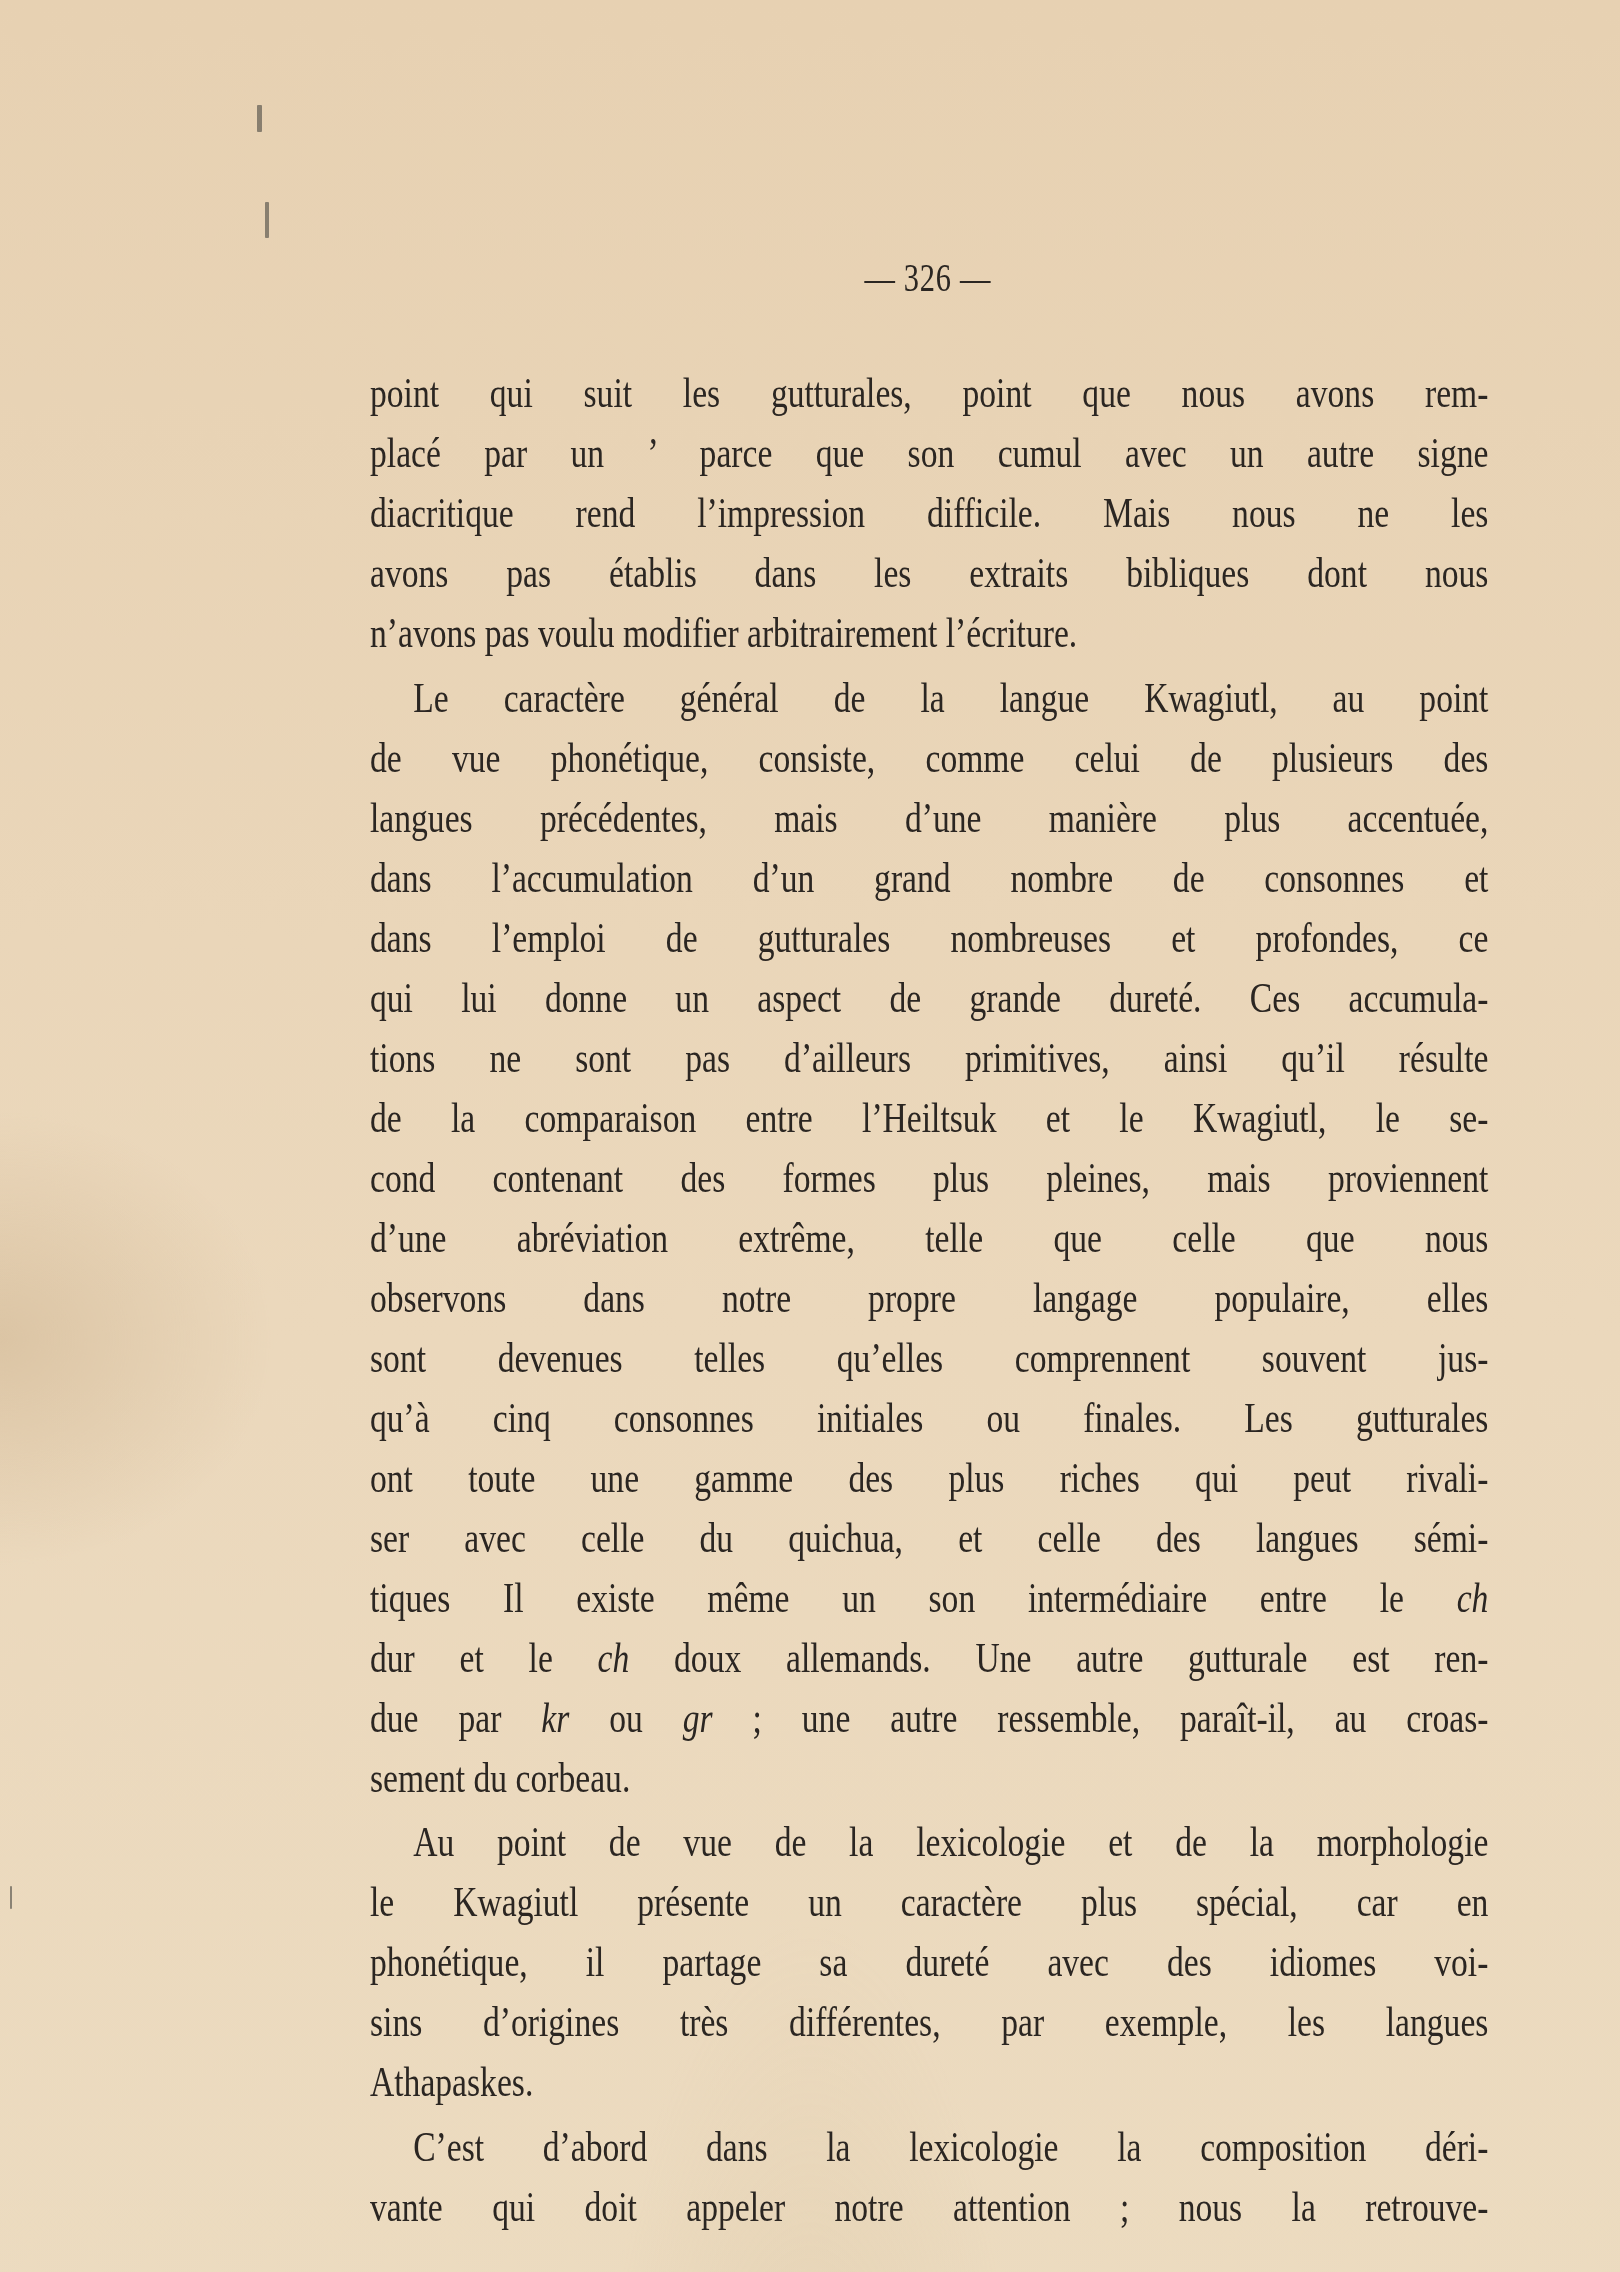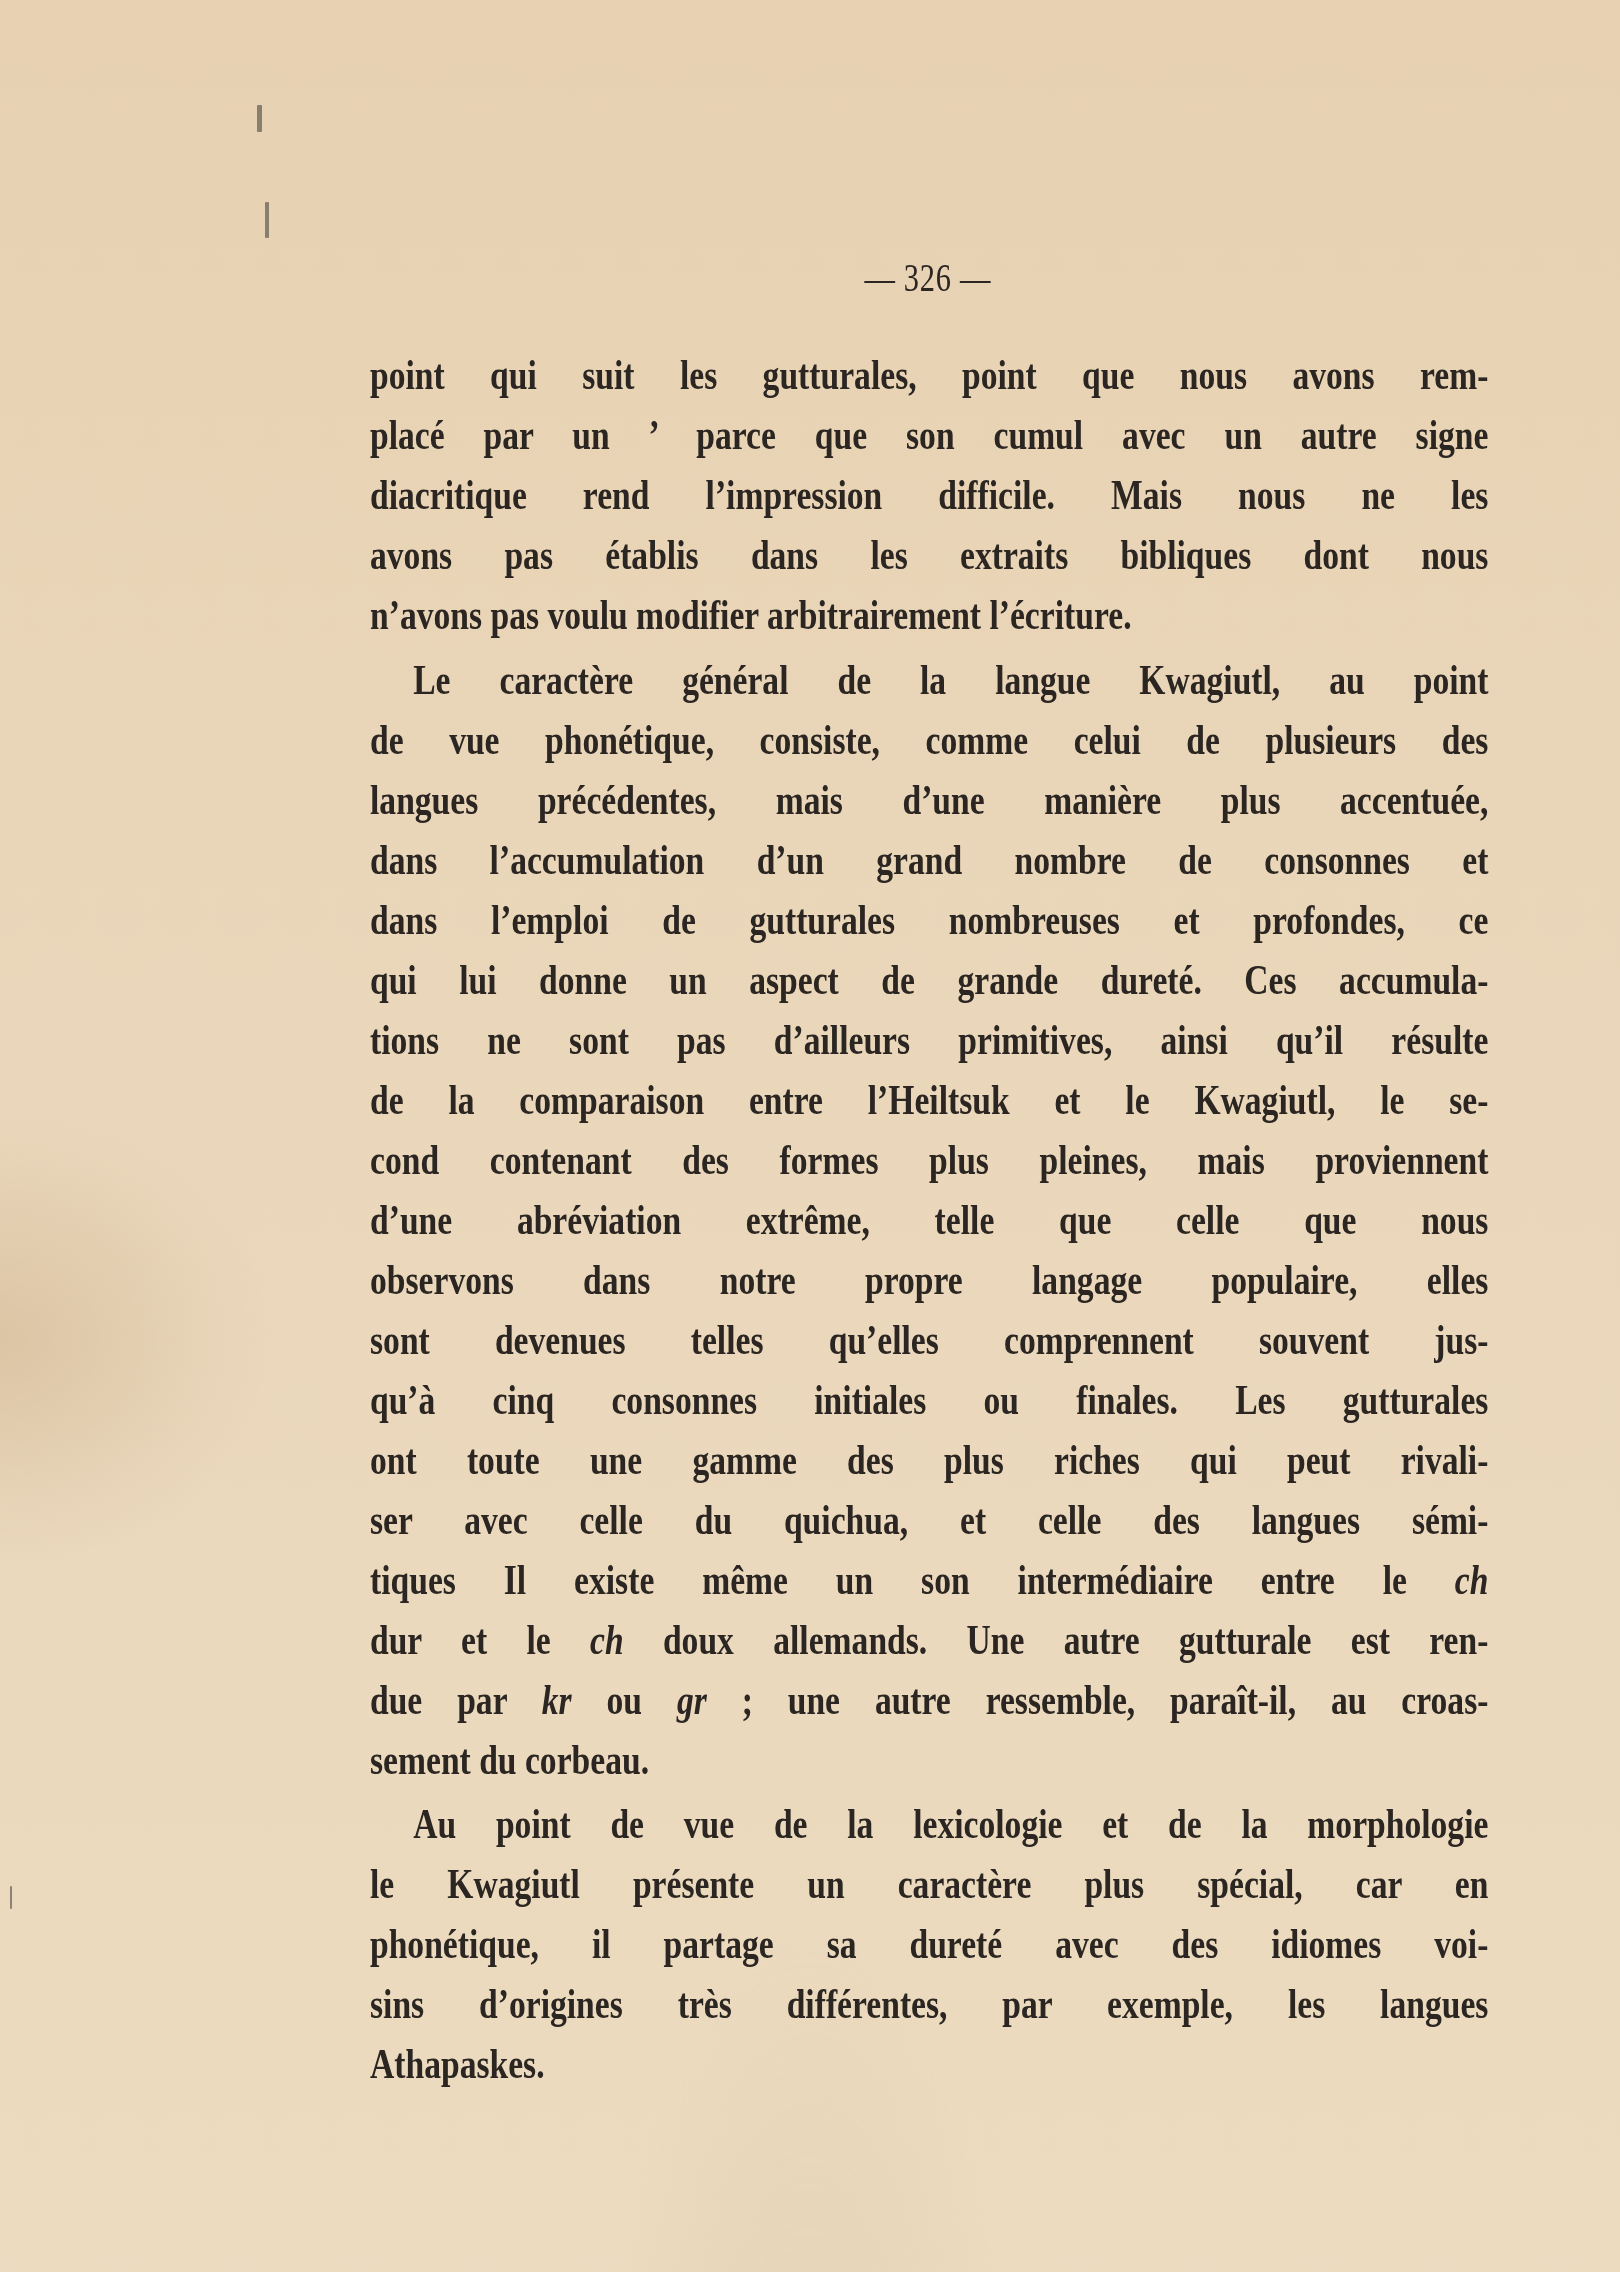--- a/index.html
+++ b/index.html
@@ -13,21 +13,21 @@
     font-family: "Liberation Serif", "DejaVu Serif", serif;
     color:#2b2622;
   }
   .page-number {
     position:absolute; top:255px; left:0; width:100%;
     text-align:center; font-size:39px; letter-spacing:0.9px;
     padding-left:227px; box-sizing:border-box;
     transform: scaleX(0.78); transform-origin: 941px 0;
   }
   .text-block {
-    position:absolute; left:370px; top:345px; width:1118px;font-weight:bold;
+    position:absolute; left:370px; top:363px; width:1118px;
   }
   .line {
     display:block; height:60px; line-height:60px;
     font-size:42px; white-space:nowrap;
     text-align:justify; text-align-last:justify;
     transform: scaleX(0.80); transform-origin: 0 0;
     width:1398px;
   }
   .line.last { text-align-last:left; }
   .line.indent { padding-left:54px; box-sizing:border-box; }
@@ -82,14 +82,18 @@
 
   <div>
     <span class="line indent">Au point de vue de la lexicologie et de la morphologie</span>
     <span class="line">le Kwagiutl présente un caractère plus spécial, car en</span>
     <span class="line">phonétique, il partage sa dureté avec des idiomes voi-</span>
     <span class="line">sins d’origines très différentes, par exemple, les langues</span>
     <span class="line last">Athapaskes.</span>
   </div>
   <div class="para-gap"></div>
 
+  <div>
+    <span class="line indent">C’est d’abord dans la lexicologie la composition déri-</span>
+    <span class="line">vante qui doit appeler notre attention ; nous la retrouve-</span>
+  </div>
 </div>
 
 
 </body></html>

